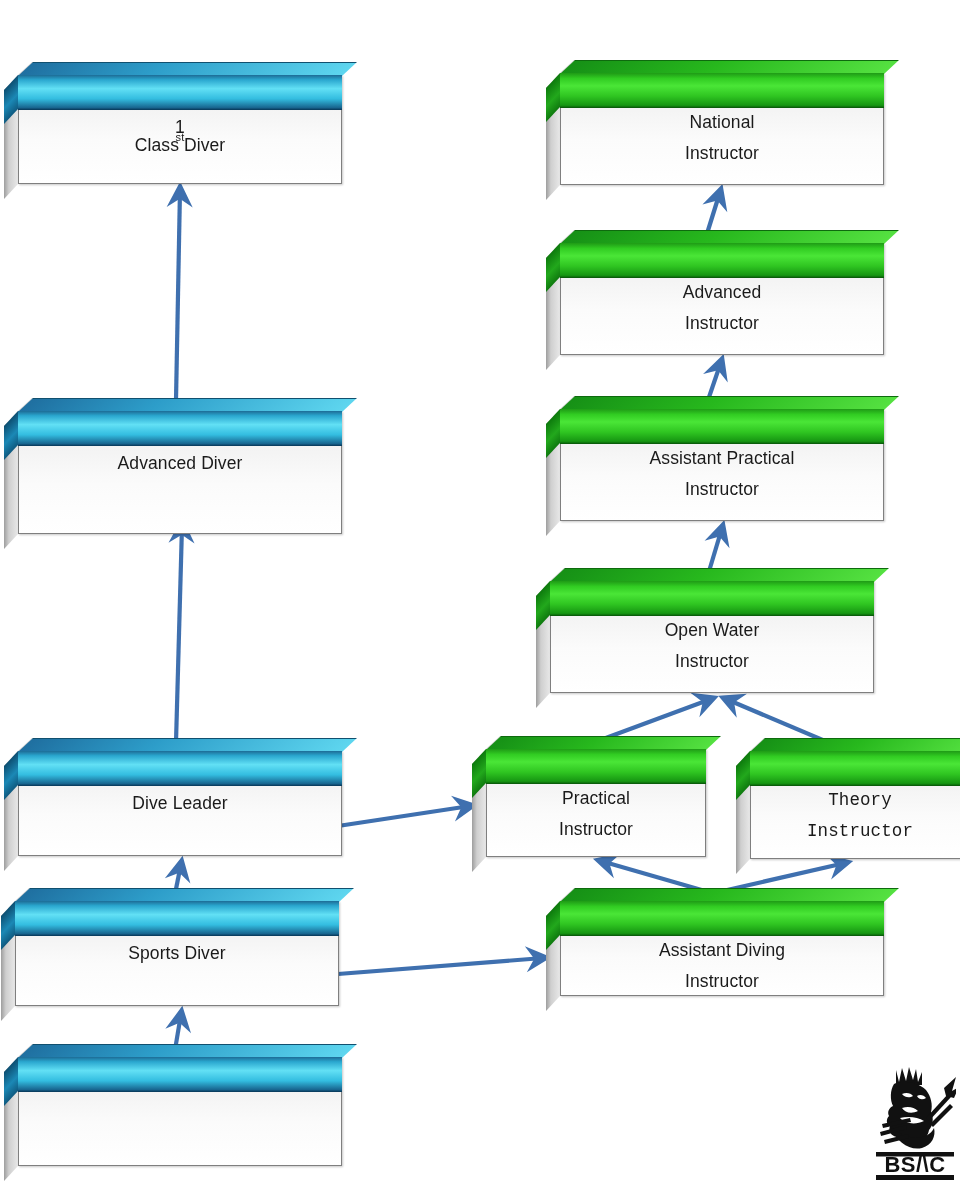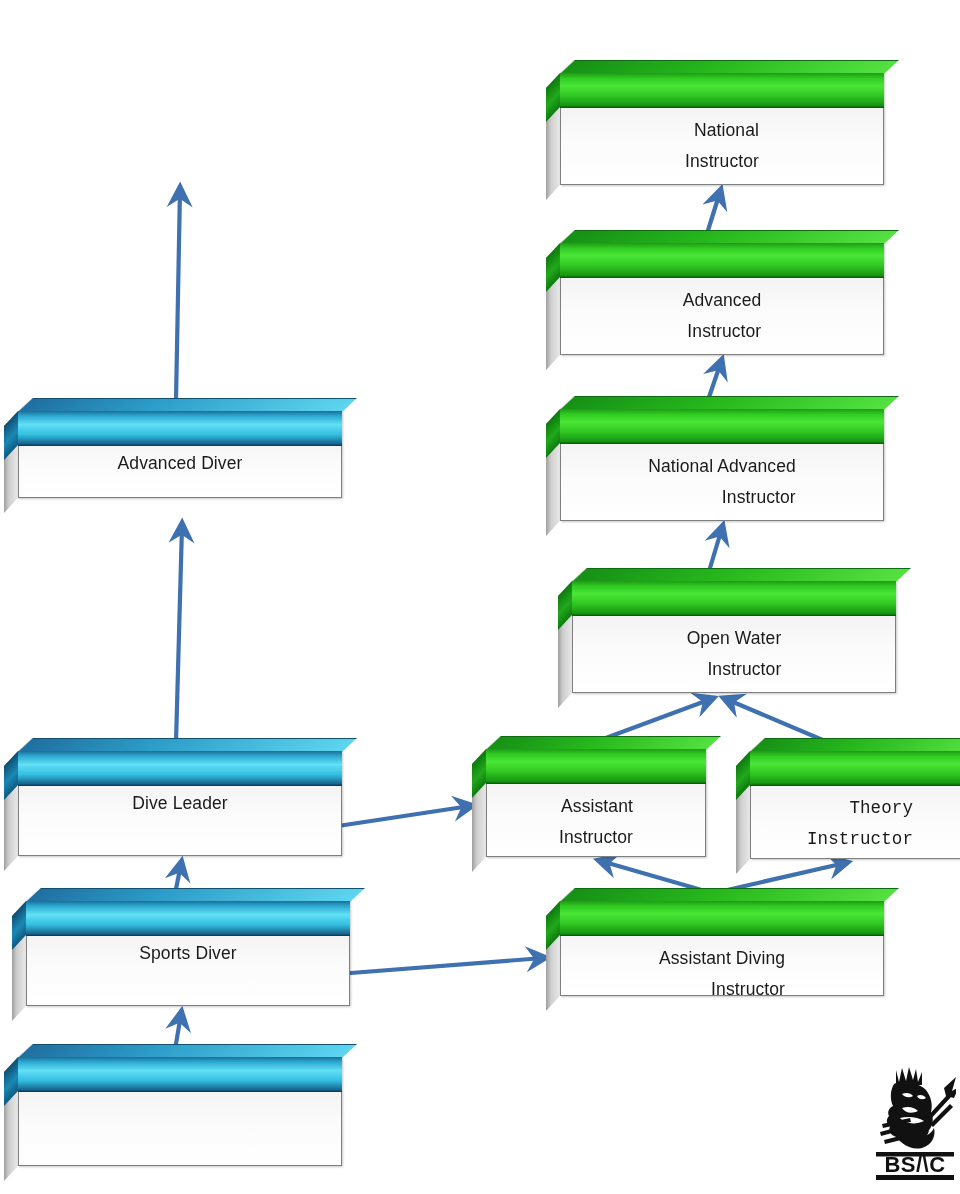--- a/index.html
+++ b/index.html
@@ -113,21 +113,21 @@
     justify-content: flex-start;
     align-items: center;
     font-size: 17.5px;
     color: #1a1a1a;
     line-height: 1.0;
     padding-top: 10px;
     text-align: center;
     white-space: pre-line;
     letter-spacing: 0.1px;
   }
-  .node .label.two-line { line-height: 1.78; padding-top: 8px; text-align: right; }
+  .node .label.two-line { line-height: 1.78; padding-top: 0; }
   .node .label sup { font-size: 11px; vertical-align: super; line-height: 0; }
 
   
   #arrows {
     position: absolute;
     left: 0; top: 0;
     width: 960px; height: 1194px;
     pointer-events: none;
   }
 
@@ -193,21 +193,32 @@
       <path d="M14 76 L40 69 L41 73 L15 80 Z"></path>
       <path d="M18 84 L42 78 L43 82 L19 88 Z"></path>
 
       <rect x="10" y="96" width="78" height="4.5"></rect>
       <rect x="10" y="119" width="78" height="5"></rect>
 
       <text x="49" y="116" text-anchor="middle" font-family="'Liberation Sans', sans-serif" font-size="22" font-weight="bold" letter-spacing="0.5">BS/\C</text>
     </g>
   </svg>
 
-    <div class="node blue" style="left: 4px; top: 398px; width: 338px; height: 100px;">
+<div class="node blue" style="left: 4px; top: 62px; width: 338px; height: 122px;">
+      <div class="depth-top"></div>
+      <div class="depth-side"></div>
+      <div class="face"></div>
+      <div class="bar-wrap">
+        <div class="bar-top"></div>
+        <div class="bar-side"></div>
+        <div class="bar-front"></div>
+      </div>
+      <div class="label">1<sup>st</sup> Class Diver</div>
+    </div>
+    <div class="node blue" style="left: 4px; top: 398px; width: 338px; height: 136px;">
       <div class="depth-top"></div>
       <div class="depth-side"></div>
       <div class="face"></div>
       <div class="bar-wrap">
         <div class="bar-top"></div>
         <div class="bar-side"></div>
         <div class="bar-front"></div>
       </div>
       <div class="label">Advanced Diver</div>
     </div>
@@ -215,21 +226,21 @@
       <div class="depth-top"></div>
       <div class="depth-side"></div>
       <div class="face"></div>
       <div class="bar-wrap">
         <div class="bar-top"></div>
         <div class="bar-side"></div>
         <div class="bar-front"></div>
       </div>
       <div class="label">Dive Leader</div>
     </div>
-    <div class="node blue" style="left: 12px; top: 888px; width: 338px; height: 118px;">
+    <div class="node blue" style="left: 1px; top: 888px; width: 338px; height: 118px;">
       <div class="depth-top"></div>
       <div class="depth-side"></div>
       <div class="face"></div>
       <div class="bar-wrap">
         <div class="bar-top"></div>
         <div class="bar-side"></div>
         <div class="bar-front"></div>
       </div>
       <div class="label">Sports Diver</div>
     </div>
@@ -269,45 +280,45 @@
     </div>
     <div class="node green" style="left: 546px; top: 396px; width: 338px; height: 125px;">
       <div class="depth-top"></div>
       <div class="depth-side"></div>
       <div class="face"></div>
       <div class="bar-wrap">
         <div class="bar-top"></div>
         <div class="bar-side"></div>
         <div class="bar-front"></div>
       </div>
-      <div class="label two-line">National Advanced
-Instructor</div>
-    </div>
-    <div class="node green" style="left: 558px; top: 568px; width: 338px; height: 125px;">
+      <div class="label two-line">Assistant Practical
+Instructor</div>
+    </div>
+    <div class="node green" style="left: 536px; top: 568px; width: 338px; height: 125px;">
       <div class="depth-top"></div>
       <div class="depth-side"></div>
       <div class="face"></div>
       <div class="bar-wrap">
         <div class="bar-top"></div>
         <div class="bar-side"></div>
         <div class="bar-front"></div>
       </div>
       <div class="label two-line">Open Water
 Instructor</div>
     </div>
     <div class="node green" style="left: 472px; top: 736px; width: 234px; height: 121px;">
       <div class="depth-top"></div>
       <div class="depth-side"></div>
       <div class="face"></div>
       <div class="bar-wrap">
         <div class="bar-top"></div>
         <div class="bar-side"></div>
         <div class="bar-front"></div>
       </div>
-      <div class="label two-line">Assistant
+      <div class="label two-line">Practical
 Instructor</div>
     </div>
     <div class="node green" style="left: 736px; top: 738px; width: 234px; height: 121px; font-family: Liberation Mono, monospace;">
       <div class="depth-top"></div>
       <div class="depth-side"></div>
       <div class="face"></div>
       <div class="bar-wrap">
         <div class="bar-top"></div>
         <div class="bar-side"></div>
         <div class="bar-front"></div>

